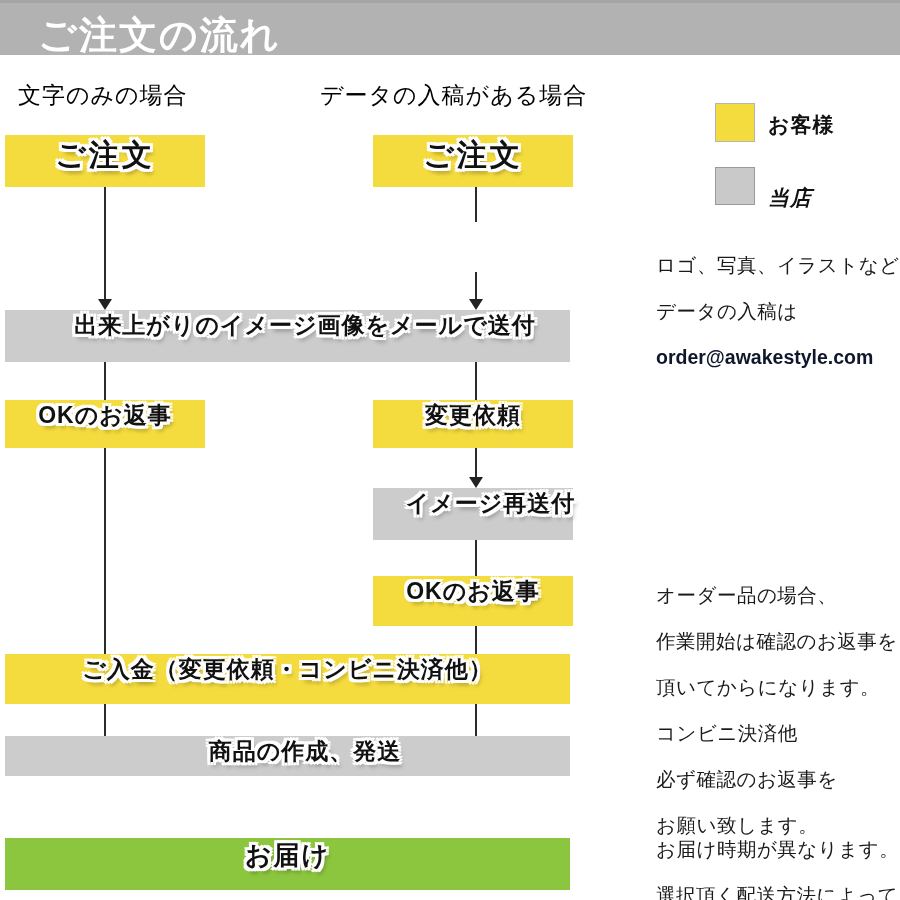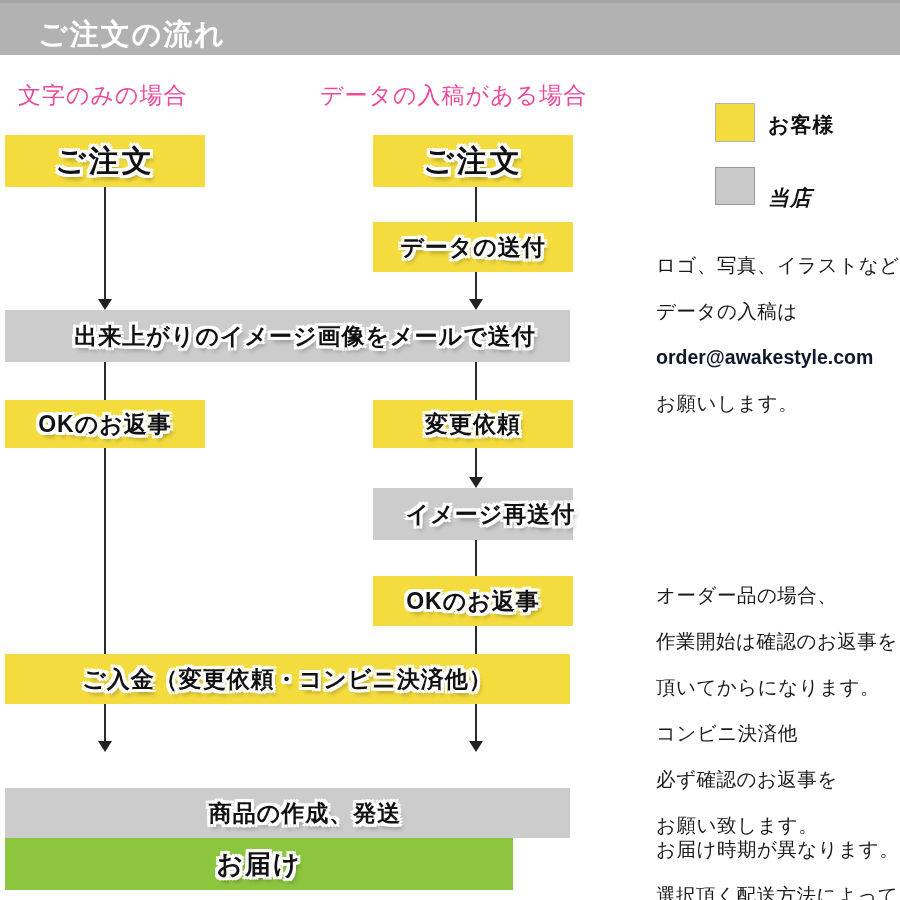--- a/index.html
+++ b/index.html
@@ -7,29 +7,29 @@
     position:relative;width:900px;height:900px;background:#fff;overflow:hidden;
     font-family:"Liberation Sans","DejaVu Sans",sans-serif;
   }
   
   .header-bar{
     position:absolute;left:0;top:0;width:900px;height:55px;
     background:#b2b2b2;border-top:3px solid #a5a5a5;box-sizing:border-box;
     display:flex;align-items:center;
   }
   .header-title{
-    color:#ffffff;font-weight:bold;font-size:29px;letter-spacing:2px;padding-left:38px;margin-top:12px;
+    color:#ffffff;font-weight:bold;font-size:38px;letter-spacing:2px;padding-left:38px;margin-top:12px;
   }
   
   .col-label{
-    position:absolute;font-size:23px;color:#ec4899;letter-spacing:1px;font-weight:500;
+    position:absolute;font-size:23px;color:#000000;letter-spacing:1px;font-weight:500;
   }
   
   .box{
-    position:absolute;display:flex;align-items:center;justify-content:center;
+    position:absolute;display:flex;justify-content:center;
     z-index:2;box-sizing:border-box;
   }
   .box.yellow{background:#f5dc3e;}
   .box.gray{background:#cccccc;padding-left:35px;}
   .box.green{background:#8cc63f;}
   .box-label{
     font-weight:bold;color:#111;font-size:23px;letter-spacing:1px;white-space:nowrap;
     text-shadow:
       -3px -3px 0 #fff, 3px -3px 0 #fff, -3px 3px 0 #fff, 3px 3px 0 #fff,
       -3px 0 0 #fff, 3px 0 0 #fff, 0 -3px 0 #fff, 0 3px 0 #fff,
@@ -84,53 +84,49 @@
   <div class="vline" style="left:475px;top:540px;height:36px;"></div>
   <div class="vline" style="left:475px;top:626px;height:117px;"></div>
   <div class="arrowhead" style="left:469px;top:741px;"></div>
 
   <div class="box yellow" style="left:5px;top:135px;width:200px;height:52px;">
     <span class="box-label lg">ご注文</span>
   </div>
   <div class="box yellow" style="left:373px;top:135px;width:200px;height:52px;">
     <span class="box-label lg">ご注文</span>
   </div>
-  <div class="box yellow" style="left:373px;top:222px;width:200px;height:50px;">
-    <span class="box-label">データの送付</span>
-  </div>
   <div class="box gray" style="left:5px;top:310px;width:565px;height:52px;">
     <span class="box-label">出来上がりのイメージ画像をメールで送付</span>
   </div>
   <div class="box yellow" style="left:5px;top:400px;width:200px;height:48px;">
     <span class="box-label">OKのお返事</span>
   </div>
   <div class="box yellow" style="left:373px;top:400px;width:200px;height:48px;">
     <span class="box-label">変更依頼</span>
   </div>
   <div class="box gray" style="left:373px;top:488px;width:200px;height:52px;">
     <span class="box-label">イメージ再送付</span>
   </div>
   <div class="box yellow" style="left:373px;top:576px;width:200px;height:50px;">
     <span class="box-label">OKのお返事</span>
   </div>
   <div class="box yellow" style="left:5px;top:654px;width:565px;height:50px;">
     <span class="box-label">ご入金（変更依頼・コンビニ決済他）</span>
   </div>
-  <div class="box gray" style="left:5px;top:788px;width:565px;height:50px;">
+  <div class="box gray" style="left:5px;top:736px;width:565px;height:40px;">
     <span class="box-label">商品の作成、発送</span>
   </div>
-  <div class="box green" style="left:5px;top:838px;width:508px;height:52px;">
+  <div class="box green" style="left:5px;top:838px;width:565px;height:52px;">
     <span class="box-label md">お届け</span>
   </div>
 
   <div class="note" style="left:656px;top:238px;">
     <div class="line">ロゴ、写真、イラストなど</div>
     <div class="line">データの入稿は</div>
     <div class="line email">order@awakestyle.com</div>
-    <div class="line">お願いします。</div>
   </div>
 
   <div class="note" style="left:656px;top:568px;">
     <div class="line">オーダー品の場合、</div>
     <div class="line">作業開始は確認のお返事を</div>
     <div class="line">頂いてからになります。</div>
     <div class="line">コンビニ決済他</div>
     <div class="line">必ず確認のお返事を</div>
     <div class="line">お願い致します。</div>
   </div>

